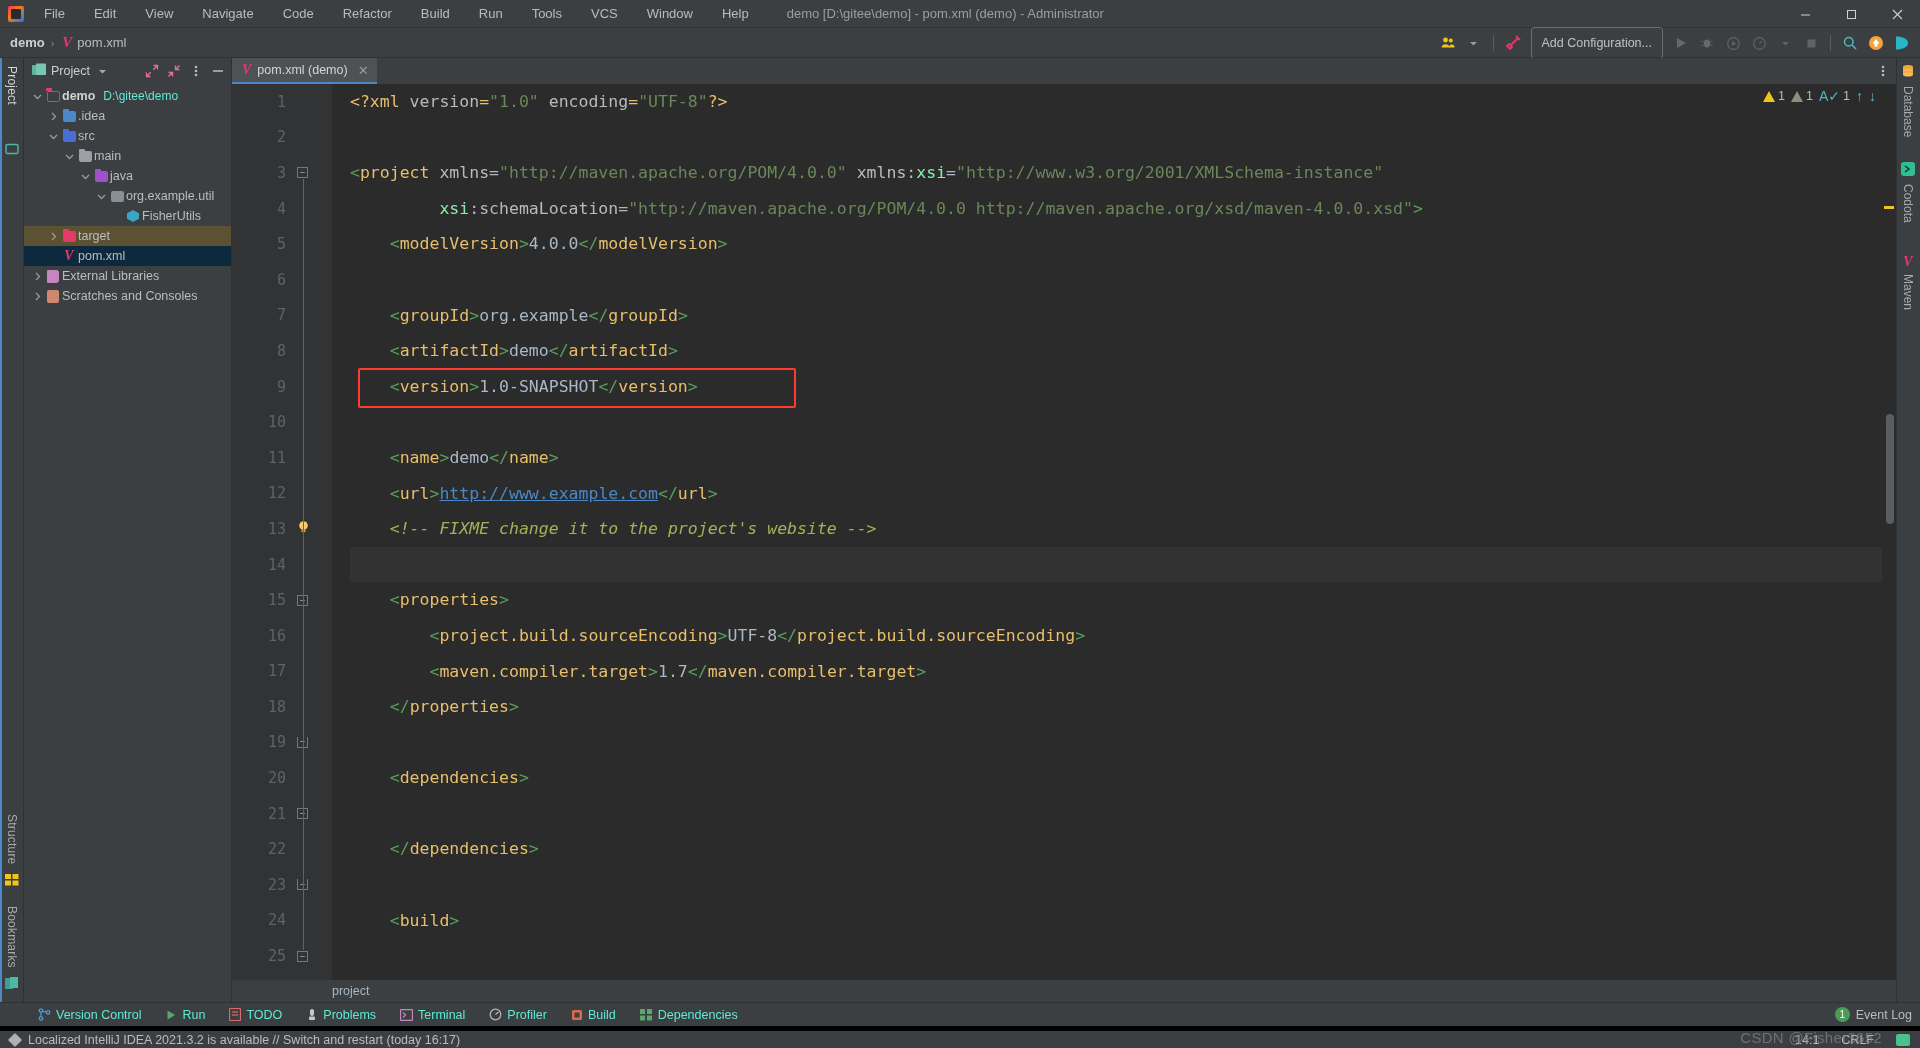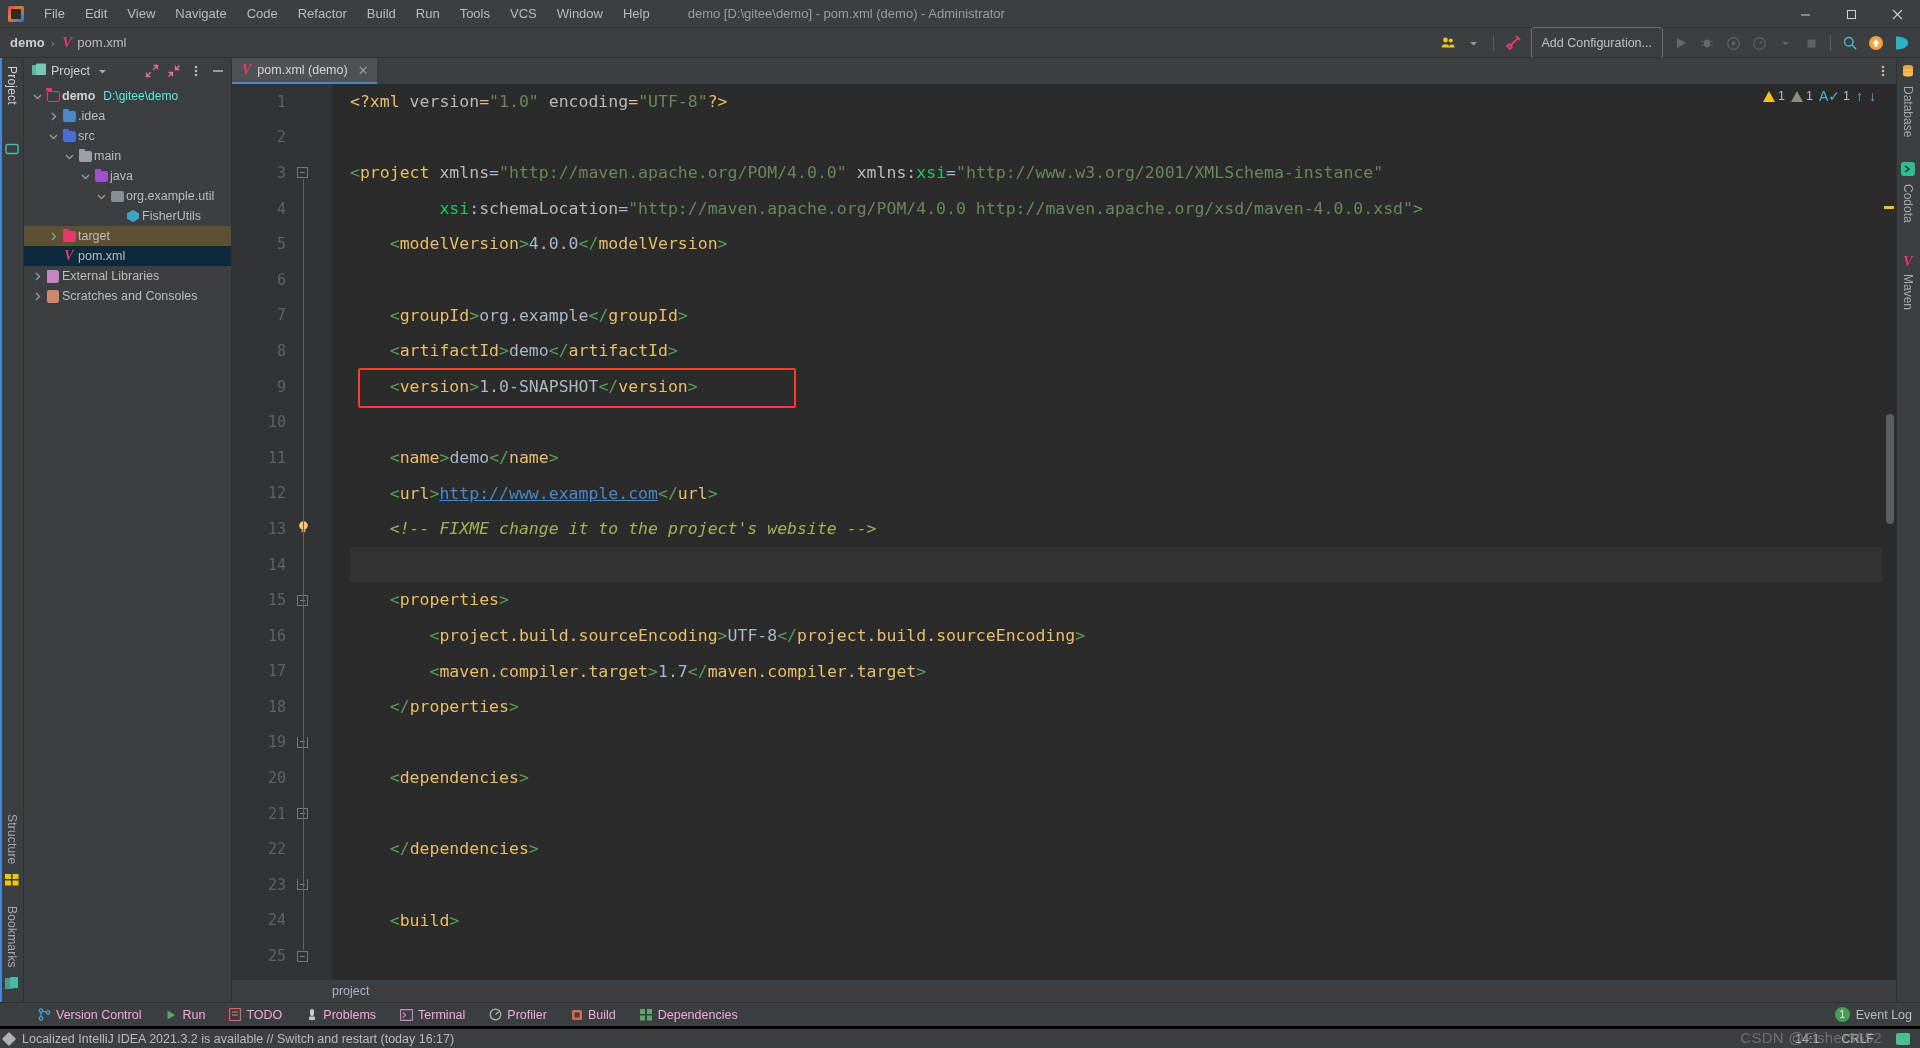--- a/index.html
+++ b/index.html
@@ -19,21 +19,21 @@
   }
   .app-logo {
     width: 16px; height: 16px; margin: 0 10px 0 8px; flex: 0 0 16px;
     background: linear-gradient(135deg,#fe315d 0%, #f97a12 40%, #087cfa 100%);
     border-radius: 2px; position: relative;
   }
   .app-logo::after {
     content:""; position:absolute; left:3px; top:3px; width:10px; height:10px;
     background:#2b2b2b; border-radius:1px;
   }
-  .menu { display: flex; align-items: center; gap: 0px; }
+  .menu { display: flex; align-items: center; gap: 9px; }
   .menu-item {
     font-size: 13px; color: #bbbbbb; padding: 4px 10px; white-space: nowrap; cursor: default;
   }
   .window-title {
     font-size: 13px; color: #9d9d9d; margin-left: 28px; white-space: nowrap;
   }
   .win-btns { position: absolute; right: 0; top: 0; height: 28px; display: flex; }
   .win-btn {
     width: 46px; height: 28px; display: flex; align-items: center; justify-content: center;
     color: #cfcfcf; font-size: 13px;
@@ -151,21 +151,21 @@
   .code {
     flex: 1 1 auto; position: relative; overflow: hidden; background: #2b2b2b;
     font-family: "DejaVu Sans Mono", monospace; font-size: 16.5px; padding-left: 18px;
   }
   .cline { height: 35.6px; line-height: 35.6px; white-space: pre; }
   .cl-active { background: #323232; }
 
   .t-tag { color: #e8bf6a; }
   .t-brk { color: #5a9e5a; }
   .t-attr { color: #bababa; }
-  .t-ns { color: #22c55e; }
+  .t-ns { color: #86efac; }
   .t-str { color: #6a8759; }
   .t-val { color: #a9b7c6; }
   .t-txt { color: #a9b7c6; }
   .t-comment { color: #a1b356; font-style: italic; }
   .t-prolog { color: #e8bf6a; }
   .t-link { color: #4a88c7; text-decoration: underline; }
 
   .hl-box {
     position: absolute; border: 2px solid #ff3b30; border-radius: 2px; pointer-events: none;
   }
@@ -201,31 +201,31 @@
   .rrail-item { position: absolute; right: 0; width: 24px; display: flex; flex-direction: column; align-items: center; }
   .rvlabel {
     writing-mode: vertical-rl; font-size: 12px; color: #a9a9a9; white-space: nowrap; padding: 4px 0;
   }
 
   
   .tw-bar {
     height: 24px; flex: 0 0 24px; background: #3c3f41; display: flex; align-items: center;
     gap: 0; padding-left: 26px; position: relative; border-top: 1px solid #2f3133;
   }
-  .tw-item { display: flex; align-items: center; gap: 5px; padding: 0 12px; font-size: 12.5px; color: #f9a8d4; }
+  .tw-item { display: flex; align-items: center; gap: 5px; padding: 0 12px; font-size: 12.5px; color: #5eead4; }
   .tw-right { position: absolute; right: 8px; display: flex; align-items: center; gap: 6px; font-size: 12.5px; color: #bbbbbb; }
   .ev-count {
     width: 15px; height: 15px; border-radius: 50%; background: #499c54; color: #fff;
     font-size: 10px; display: flex; align-items: center; justify-content: center;
   }
 
   
   .statusbar {
     height: 22px; flex: 0 0 22px; background: #3c3f41; display: flex; align-items: center;
-    padding: 0 4px; font-size: 12.5px; color: #bbbbbb; position: relative; border-top: 3px solid #000000;
+    padding: 0 10px; font-size: 12.5px; color: #bbbbbb; position: relative; border-top: 5px solid #000000;
   }
   .sb-left { display: flex; align-items: center; gap: 8px; }
   .sb-right { position: absolute; right: 10px; display: flex; align-items: center; gap: 22px; }
   .diamond { width: 10px; height: 10px; background: #b0b0b0; transform: rotate(45deg); border-radius: 1px; }
 
   .watermark {
     position: absolute; right: 38px; bottom: 2px; font-size: 15px; color: #7d7d7d;
     opacity: .78; white-space: nowrap; pointer-events: none; letter-spacing: .3px;
   }
   .sq-green { width: 14px; height: 12px; background: #4bbf8f; border-radius: 2px; }

